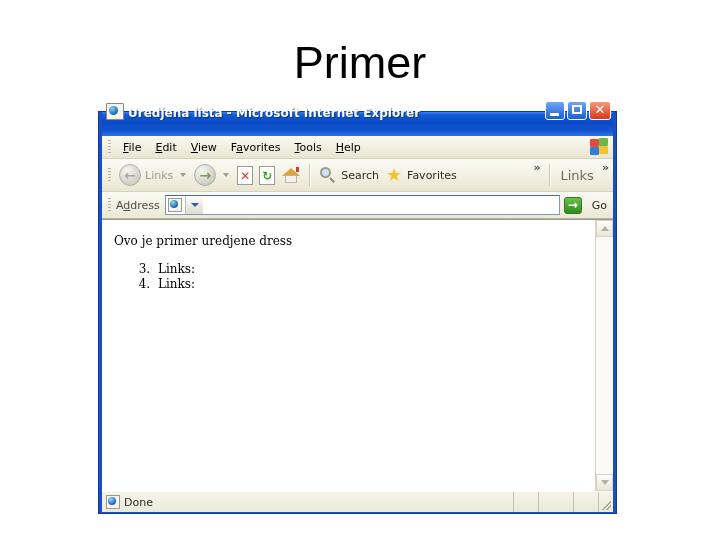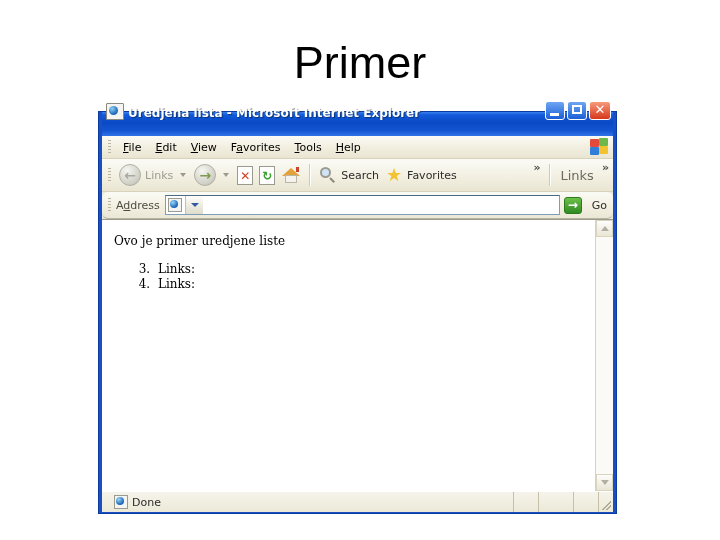--- a/index.html
+++ b/index.html
@@ -324,21 +324,20 @@
   }
 
   
   #address-bar {
     height: 26px;
     display: flex;
     align-items: center;
     background: linear-gradient(to bottom, #fbfbf6 0%, #f3f0e2 55%, #ebe7d6 100%);
     border-bottom: 1px solid #b9b49d;
     padding-left: 6px;
-    border-radius: 6px;
   }
   #address-label {
     font-size: 11px;
     color: #4d4d46;
     margin-right: 5px;
     white-space: nowrap;
     font-family: "DejaVu Sans", sans-serif;
   }
   #address-field {
     flex: 1;
@@ -496,21 +495,20 @@
   
   #status-bar {
     height: 20px;
     display: flex;
     align-items: center;
     background: linear-gradient(to bottom, #f6f4ea, #ece9d8);
     border-top: 1px solid #ffffff;
     font-size: 11px;
     color: #2b2b2b;
     font-family: "DejaVu Sans", sans-serif;
-    padding-left: 8px;
   }
   #status-main {
     display: flex;
     align-items: center;
     flex: 1;
     padding-left: 4px;
     border-right: 1px solid #c6c0a8;
     height: 100%;
   }
   #status-ie-icon {
@@ -686,21 +684,21 @@
           <div id="addr-drop"></div>
         </div>
         <div id="go-btn">
           <div id="go-arrow"></div>
           <span id="go-label">Go</span>
         </div>
       </div>
 
       <div id="viewport">
         <div id="page">
-          <p id="page-intro">Ovo je primer uredjene liste</p>
+          <p id="page-intro">Ovo je primer uredjene dress</p>
           <ol class="outer" start="3">
             <li>
               <span>Links:</span>
             </li>
             <li>
               <span>Links:</span>
             </li>
           </ol>
         </div>
         <div id="scrollbar">

